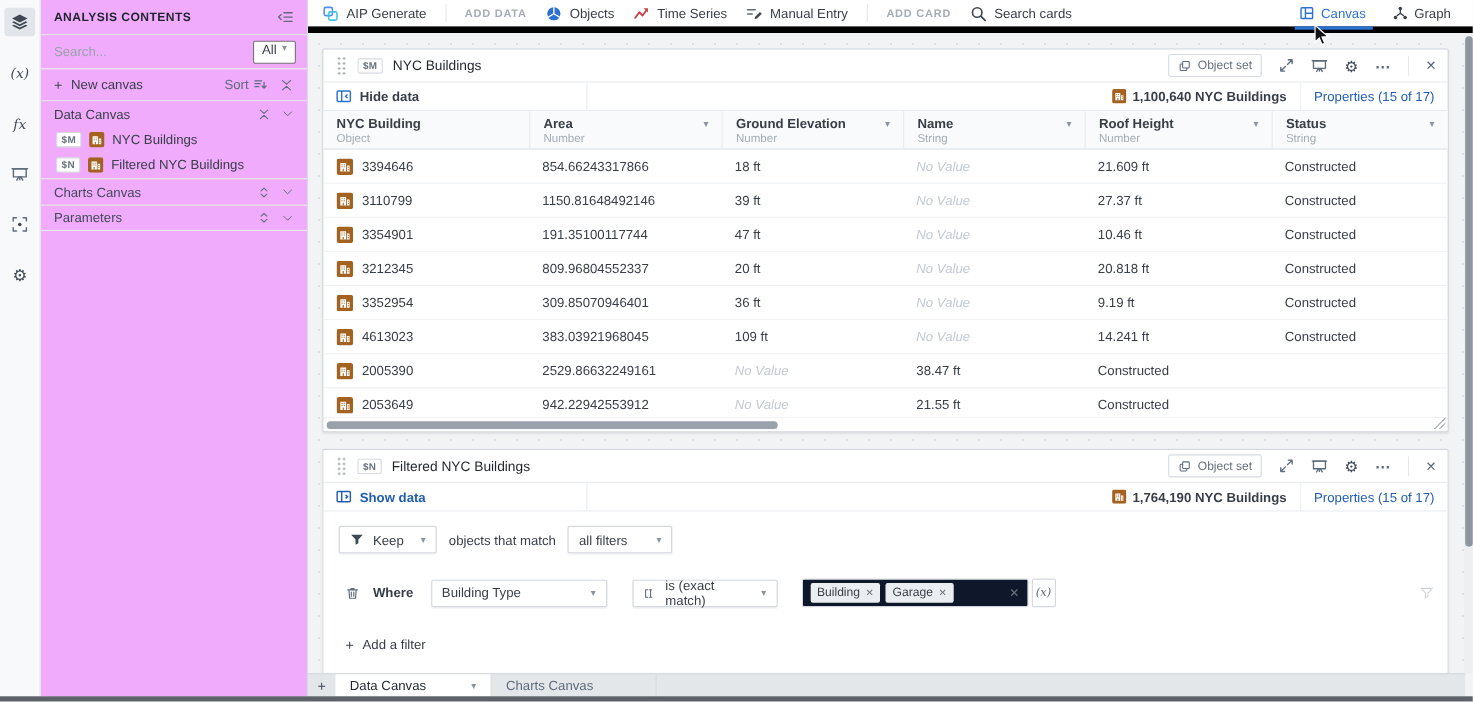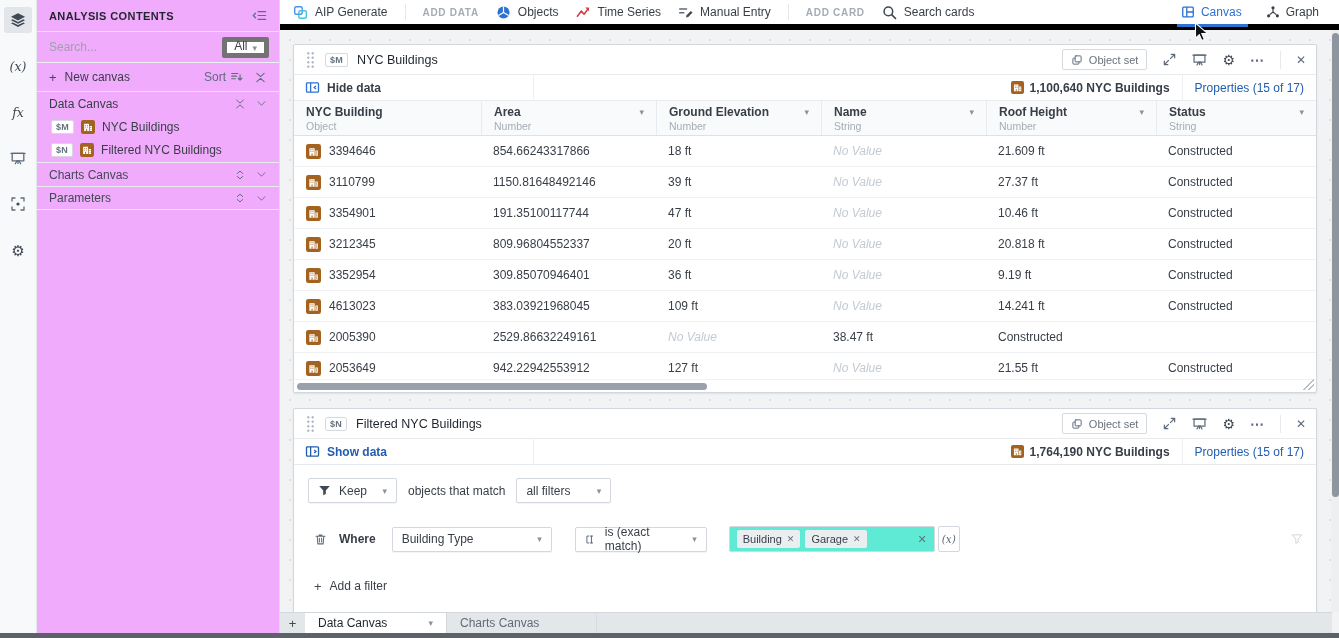--- a/index.html
+++ b/index.html
@@ -15,21 +15,21 @@
 .rail-glyph{font-family:"DejaVu Serif",serif;font-style:italic;font-size:12.5px;color:#404854}
 .gear-glyph{font-size:15px;color:#404854;line-height:1}
 
 
 #panel{position:absolute;left:37px;top:0;width:243px;height:633px;background:#f0abfc;border-right:1px solid #d8dce1;z-index:4}
 .p-head{height:32px;display:flex;align-items:center;justify-content:space-between;padding:0 12px;border-bottom:1px solid #e3e6ea}
 .p-title{font-size:11px;font-weight:700;letter-spacing:.4px;color:#1f252c}
 .p-search{height:31px;display:flex;align-items:center;padding:0 10px 0 12px;border-bottom:1px solid #edf0f2;gap:8px}
 .p-search input{flex:1;border:none;outline:none;font-size:12px;color:#383e47;font-family:"Liberation Sans",sans-serif;background:transparent}
 .p-search input::placeholder{color:#9aa2ab}
-.all-select{display:flex;align-items:flex-end;gap:5px;border:5px solid #737373;border-radius:2px;height:21px;padding:0 7px;font-size:12px;color:#383e47;background:#fff}
+.all-select{display:flex;align-items:flex-start;gap:5px;border:1px solid #737373;border-radius:2px;height:21px;padding:0 7px;font-size:12px;color:#383e47;background:#fff}
 .p-row{height:29px;display:flex;align-items:center;padding:0 12px;border-bottom:1px solid #e3e6ea;font-size:12px}
 .newc{display:flex;align-items:center;gap:8px;color:#383e47}
 .p-row-right{margin-left:auto;display:flex;align-items:center;gap:10px;color:#5f6b7c}
 .sec-head{height:23px;display:flex;align-items:center;padding:0 12px;font-size:12px;color:#383e47}
 .sec-icons{margin-left:auto;display:flex;align-items:center;gap:10px}
 .sb-item{height:23px;display:flex;align-items:center;gap:7px;padding-left:14px;font-size:12px}
 .badge{border:1px solid #d6dadf;border-radius:2px;color:#68727d;background:#fff;font-size:9px;font-weight:700;padding:1px 4px;letter-spacing:.3px}
 .sec-row{height:24px;display:flex;align-items:center;padding:0 12px;font-size:12px;color:#424a55;border-top:1px solid #e7eaee}
 .sec-row.last{border-bottom:1px solid #e7eaee}
 
@@ -81,21 +81,21 @@
 .hthumb{position:absolute;left:2px;top:2.5px;width:410px;height:7px;border-radius:4px;background:#9aa1ab}
 .resize-corner{position:absolute;right:1px;bottom:1px;width:11px;height:11px;background:linear-gradient(135deg,transparent 50%,#b9bfc7 50%,#b9bfc7 58%,#fff 58%,#fff 72%,#b9bfc7 72%,#b9bfc7 80%,#fff 80%)}
 
 
 .keep-row{display:flex;align-items:center;gap:11px;margin:13px 0 0 14px}
 .select{height:25px;border:1px solid #d3d8de;border-radius:2px;background:#fff;display:flex;align-items:center;gap:8px;padding:0 9px;font-size:12px;color:#383e47;box-shadow:0 1px 1px rgba(17,20,24,.05)}
 .sel-caret{margin-left:auto}
 .plain-text{font-size:12px;color:#383e47}
 .where-row{display:flex;align-items:center;margin:23px 0 0 20px}
 .where-label{font-size:12px;font-weight:700;color:#383e47;margin:0 16px 0 12px}
-.tags-box{width:206px;height:26px;border:1px solid #d3d8de;border-radius:2px;background:#5eead4;display:flex;align-items:center;gap:5px;padding:0 7px}
+.tags-box{width:206px;height:26px;border:1px solid #d3d8de;border-radius:2px;background:#0f172a;display:flex;align-items:center;gap:5px;padding:0 7px}
 .chip{background:#ebeef1;border-radius:2px;height:18px;display:flex;align-items:center;gap:5px;padding:0 6px;font-size:11px;color:#383e47}
 .chip-x{font-size:9px;color:#68727d}
 .clear-x{margin-left:auto;font-size:11px;color:#68727d}
 .fxbtn{width:22px;height:26px;border:1px solid #d3d8de;border-radius:2px;background:#fff;display:flex;align-items:center;justify-content:center;font-family:"DejaVu Serif",serif;font-style:italic;font-size:10.5px;color:#5f6b7c;margin-left:3px}
 .row-funnel{margin-left:auto;margin-right:13px;opacity:.55}
 .addfilter{display:flex;align-items:center;gap:8px;margin:27px 0 0 20px;font-size:12px;color:#383e47}
 
 
 #bottombar{position:absolute;left:280px;top:612px;width:1052px;height:21px;background:#e4e7ea;border-top:1px solid #d2d7dd;display:flex;align-items:stretch;z-index:6}
 .bb-plus{width:25px;display:flex;align-items:center;justify-content:center;font-size:13px;color:#404854}
@@ -516,21 +516,20 @@
           <div class="tgrid tr">
        <div class="td idc">
               <svg width="15" height="15" viewBox="0 0 16 16">
                 <rect width="16" height="16" rx="2.5" fill="#a3621f"></rect>
                 <path fill="#fff" d="M3.6 12.6V4.4h5.6v8.2zM10 12.6V6.8h2.6v5.8z"></path>
                 <path fill="#a3621f" d="M4.8 5.6h1v1h-1zM6.9 5.6h1v1h-1zM4.8 7.6h1v1h-1zM6.9 7.6h1v1h-1zM5.9 10h1.1v2.6H5.9zM10.8 8h1v1h-1zM10.8 10.2h1v1h-1z"></path>
               </svg>
               <span>2053649</span>
             </div>
        <div class="td">942.22942553912</div>
-       <div class="td">127 ft</div>
        <div class="td novalue">No Value</div>
        <div class="td">21.55 ft</div>
        <div class="td">Constructed</div>
      </div>
         </div>
     <div class="hscroll">
       <span class="hthumb"></span>
       <span class="resize-corner"></span>
     </div>
   </div>

